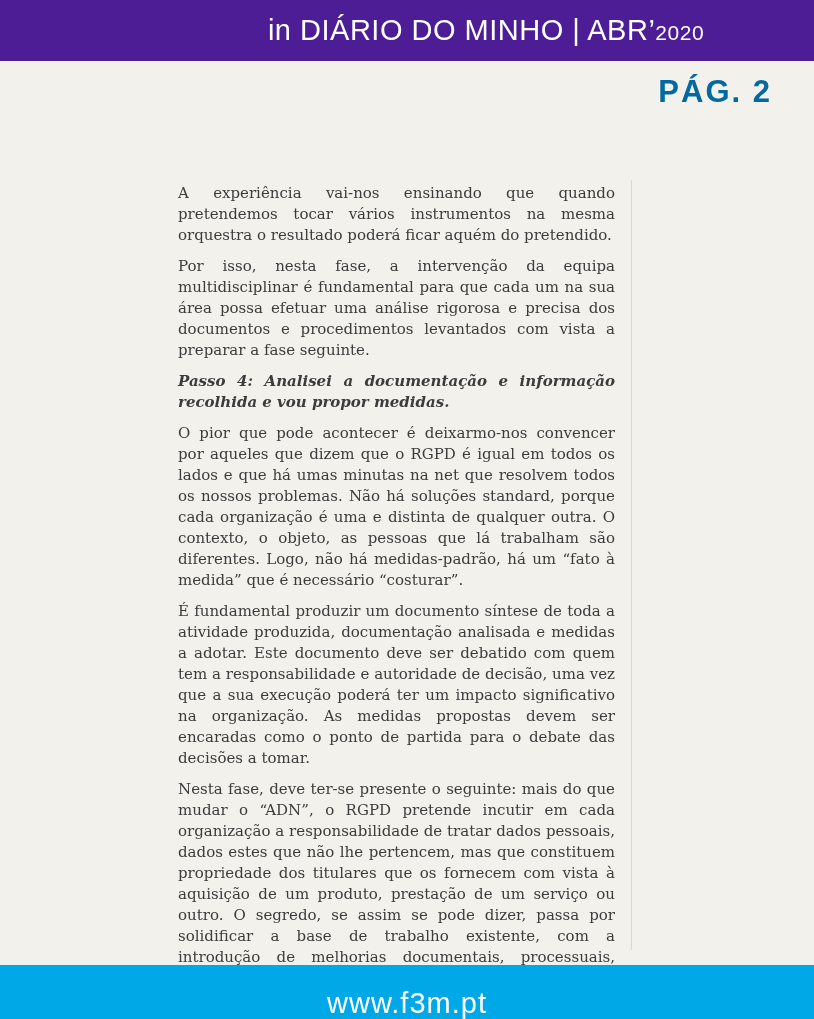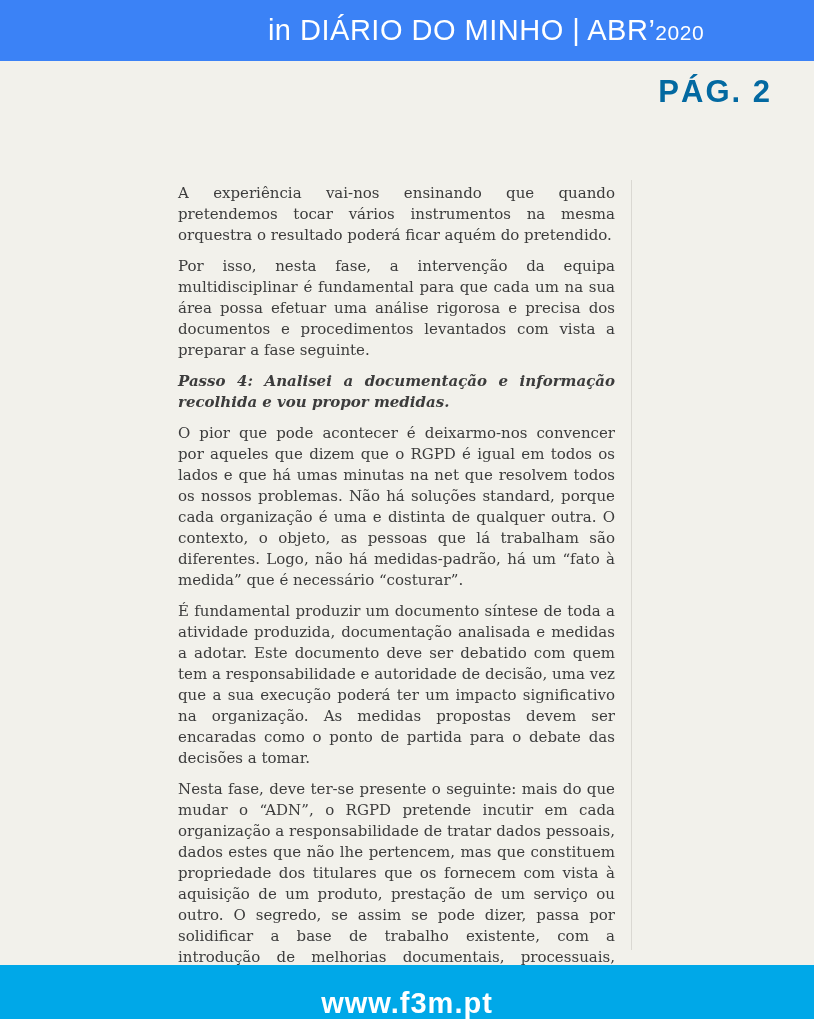--- a/index.html
+++ b/index.html
@@ -12,21 +12,21 @@
     overflow: hidden;
     font-family: "DejaVu Serif", serif;
   }
 
   
   .topbar {
     position: absolute;
     top: 0; left: 0;
     width: 100%;
     height: 61px;
-    background: #3b82f6;
+    background: #4c1d95;
     display: flex;
     align-items: center;
     justify-content: center;
     padding-left: 158px;
     box-sizing: border-box;
   }
   .brand {
     color: #ffffff;
     font-family: "Liberation Sans", sans-serif;
     font-weight: 300;
@@ -80,21 +80,21 @@
     width: 100%;
     height: 54px;
     background: #00A8E8;
     display: flex;
     align-items: center;
     justify-content: center;
   }
   .footer-url {
     color: #ffffff;
     font-family: "Liberation Sans", sans-serif;
-    font-weight: 700;
+    font-weight: 400;
     font-size: 29px;
     letter-spacing: 1px;
     margin-top: 22px;
   }
 </style>
 </head>
 <body>
 
 <div class="page">
 

